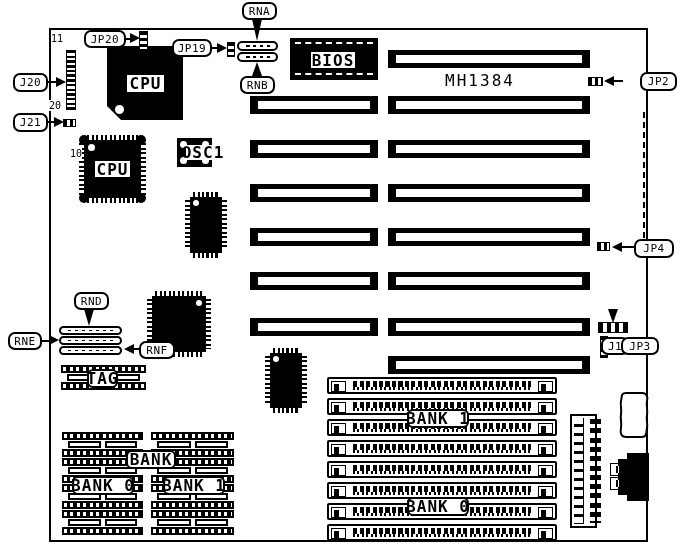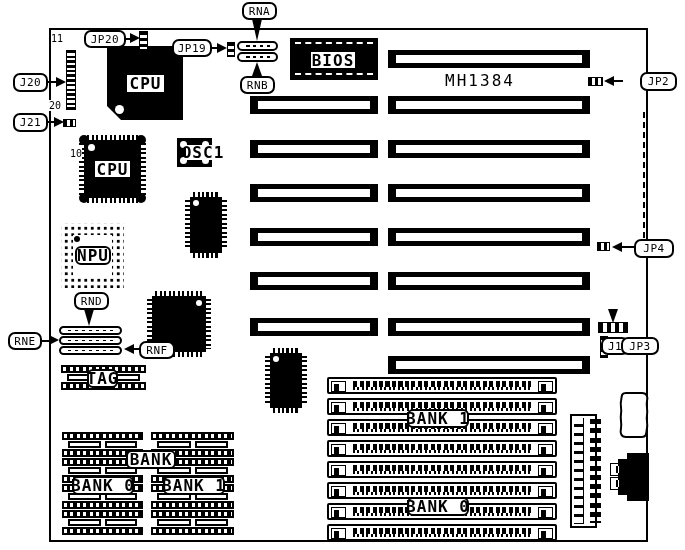--- a/index.html
+++ b/index.html
@@ -113,25 +113,20 @@
   </div>
 
   <div class="abs chip" style="left:177px;top:138px;width:35px;height:29px;">
     <div class="dotw" style="left:3px;top:3px;width:7px;height:7px;"></div>
     <div class="dotw" style="right:3px;top:3px;width:7px;height:7px;"></div>
     <div class="dotw" style="left:3px;bottom:3px;width:7px;height:7px;"></div>
     <div class="dotw" style="right:3px;bottom:3px;width:7px;height:7px;"></div>
     <div class="lbl" style="left:9px;top:7px;width:34px;height:15px;">OSC1</div>
   </div>
 
-  <div class="abs" style="left:61px;top:223px;width:63px;height:65px;background-image:radial-gradient(#000 1.5px,transparent 1.6px);background-size:6.5px 6.5px;background-position:2px 2px;">
-    <div class="abs" style="left:12px;top:12px;right:12px;bottom:12px;background:#fff;"></div>
-    <div class="dotb" style="left:13px;top:13px;width:6px;height:6px;"></div>
-    <div class="lbl rd" style="left:14px;top:23px;width:36px;height:19px;">NPU</div>
-  </div>
 
   <div class="abs chip" style="left:190px;top:197px;width:32px;height:56px;">
     <div class="th th-t" style="left:3px;right:3px;top:-5px;"></div>
     <div class="th th-t" style="left:3px;right:3px;bottom:-5px;"></div>
     <div class="th th-v" style="top:3px;bottom:3px;left:-5px;"></div>
     <div class="th th-v" style="top:3px;bottom:3px;right:-5px;"></div>
     <div class="dotw" style="left:3px;top:3px;width:6px;height:6px;"></div>
   </div>
   <div class="abs chip" style="left:152px;top:296px;width:54px;height:56px;">
     <div class="th th-t" style="left:3px;right:3px;top:-5px;"></div>

